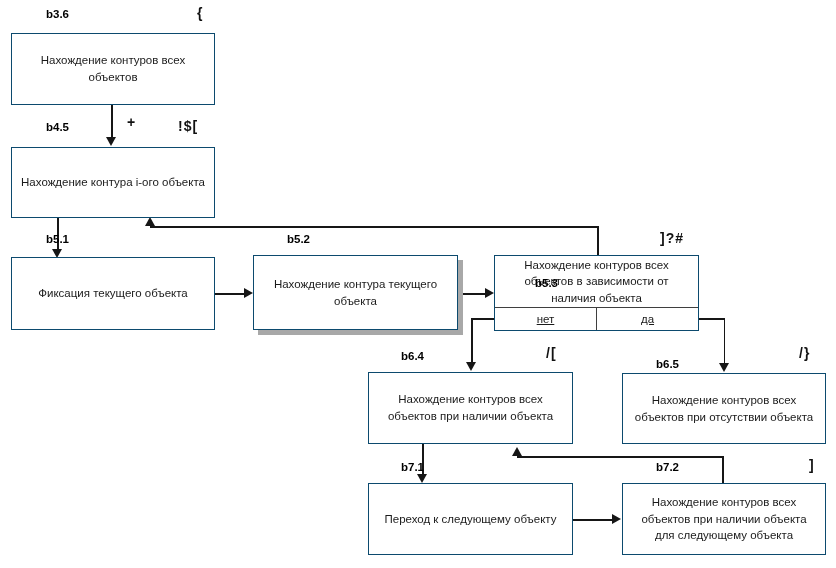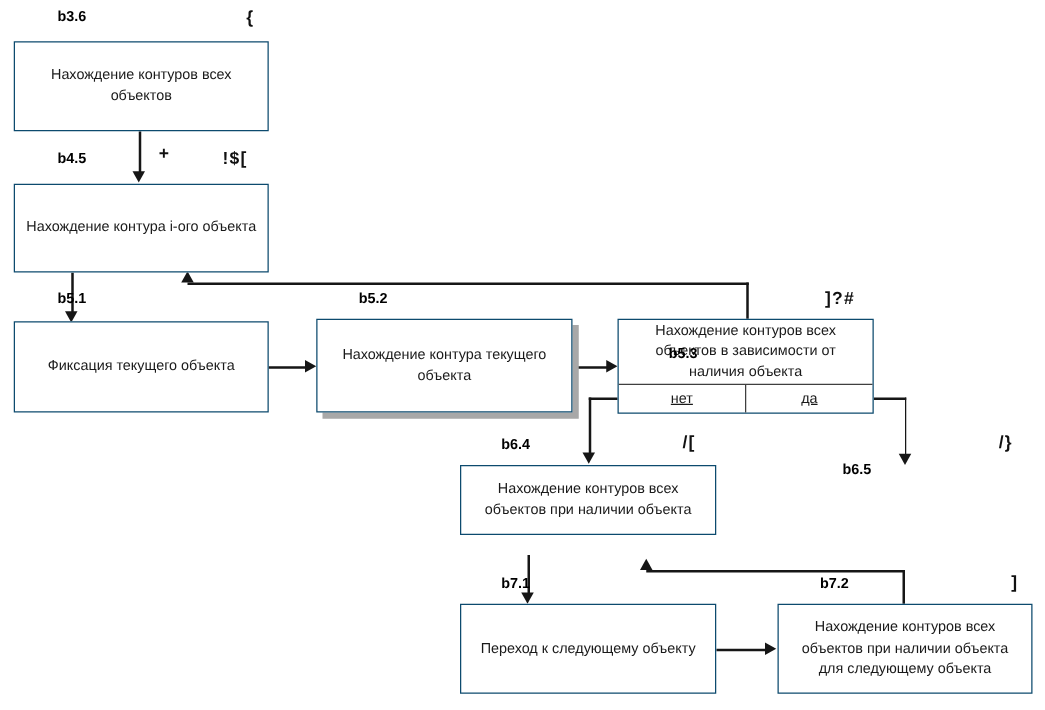--- a/index.html
+++ b/index.html
@@ -134,21 +134,21 @@
 <body>
 
 <div id="canvas">
 
   <div class="tag" style="left:14px; top:8px;">b3.6</div>
   <div class="tag" style="left:14px; top:121px;">b4.5</div>
   <div class="tag" style="left:14px; top:233px;">b5.1</div>
   <div class="tag" style="left:255px; top:233px;">b5.2</div>
   <div class="tag" style="left:503px; top:247px;margin-top:30px;">b5.3</div>
   <div class="tag" style="left:369px; top:350px;">b6.4</div>
-  <div class="tag" style="left:624px; top:370px;margin-left:18px;">b6.5</div>
+  <div class="tag" style="left:624px; top:358px;">b6.5</div>
   <div class="tag" style="left:369px; top:461px;">b7.1</div>
   <div class="tag" style="left:624px; top:461px;">b7.2</div>
 
   <div class="marker" style="left:197px; top:5px;">{</div>
   <div class="marker" style="left:127px; top:114px;">+</div>
   <div class="marker" style="left:178px; top:118px;">!$[</div>
   <div class="marker" style="left:660px; top:230px;">]?#</div>
   <div class="marker" style="left:546px; top:345px;">/[</div>
   <div class="marker" style="left:799px; top:345px;">/}</div>
   <div class="marker" style="left:809px; top:457px;">]</div>
@@ -207,24 +207,27 @@
   </div>
 
   <div class="node split" style="left:494px; top:255px; width:205px; height:76px;">
     <div class="head">Нахождение контуров всех объектов в зависимости от наличия объекта</div>
     <div class="foot">
       <div class="cell">нет</div>
       <div class="cell">да</div>
     </div>
   </div>
 
-  <div class="node" style="left:368px; top:372px; width:205px; height:56px;">
+  <div class="node" style="left:368px; top:372px; width:205px; height:72px;">
     <span class="node-text">Нахождение контуров всех объектов при наличии объекта</span>
   </div>
 
+  <div class="node" style="left:622px; top:373px; width:204px; height:71px;">
+    <span class="node-text">Нахождение контуров всех объектов при отсутствии объекта</span>
+  </div>
 
   <div class="node" style="left:368px; top:483px; width:205px; height:72px;">
     <span class="node-text">Переход к следующему объекту</span>
   </div>
 
   <div class="node" style="left:622px; top:483px; width:204px; height:72px;">
     <span class="node-text">Нахождение контуров всех объектов при наличии объекта для следующему объекта</span>
   </div>
 
 </div>

